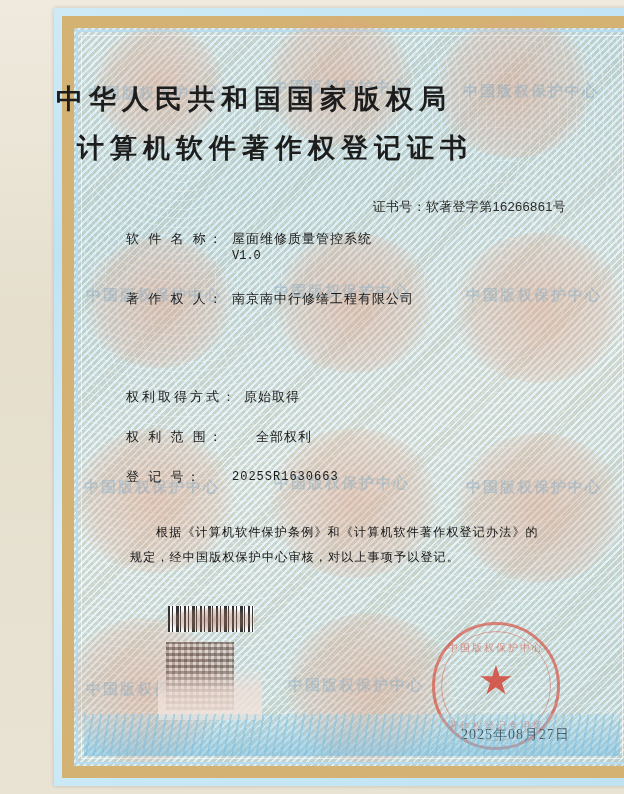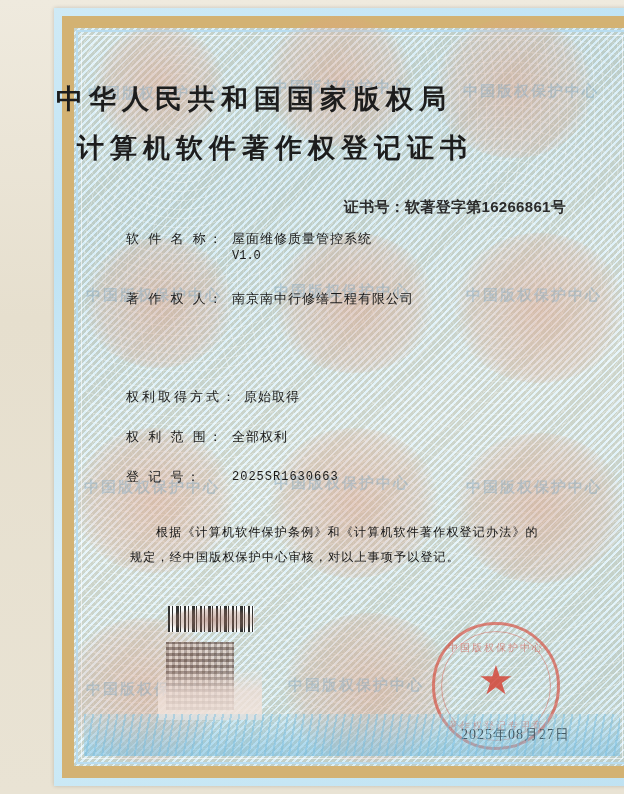--- a/index.html
+++ b/index.html
@@ -135,25 +135,24 @@
     line-height: 1.0;
   }
   .title1 { font-size: 27px; margin-bottom: 22px; }
   .title2 { font-size: 27px; padding-left: 21px; }
 
   .cert-no {
     position: absolute;
     right: 84px;
     top: 190px;
     font-family: "Liberation Sans", sans-serif;
-    font-size: 15px;
+    font-size: 13px;
     color: #2b2b2b;
     letter-spacing: 0.3px;
     white-space: nowrap;
-    font-weight: bold;
   }
 
   
   .fields {
     position: absolute;
     left: 72px;
     top: 222px;
     right: 60px;
   }
   .row {
@@ -180,21 +179,21 @@
   .value.mono {
     font-family: "Liberation Mono", monospace;
     font-size: 12px;
     letter-spacing: 1px;
   }
 
   .row-software { position: absolute; left: 0; top: 0; }
   .version { position: absolute; left: 106px; top: 19px; font-family: "Liberation Mono", monospace; font-size: 12px; color: #1a1a1a; }
   .row-owner { position: absolute; left: 0; top: 60px; }
   .row-acquire { position: absolute; left: 0; top: 158px; gap: 12px; }
-  .row-scope { position: absolute; left: 0; top: 198px; }
+  .row-scope { position: absolute; left: 0; top: 198px; gap: 24px; }
   .row-regno { position: absolute; left: 0; top: 238px; }
 
   
   .statement {
     position: absolute;
     left: 76px;
     right: 62px;
     top: 512px;
     font-family: "Liberation Serif", serif;
     font-size: 12px;

